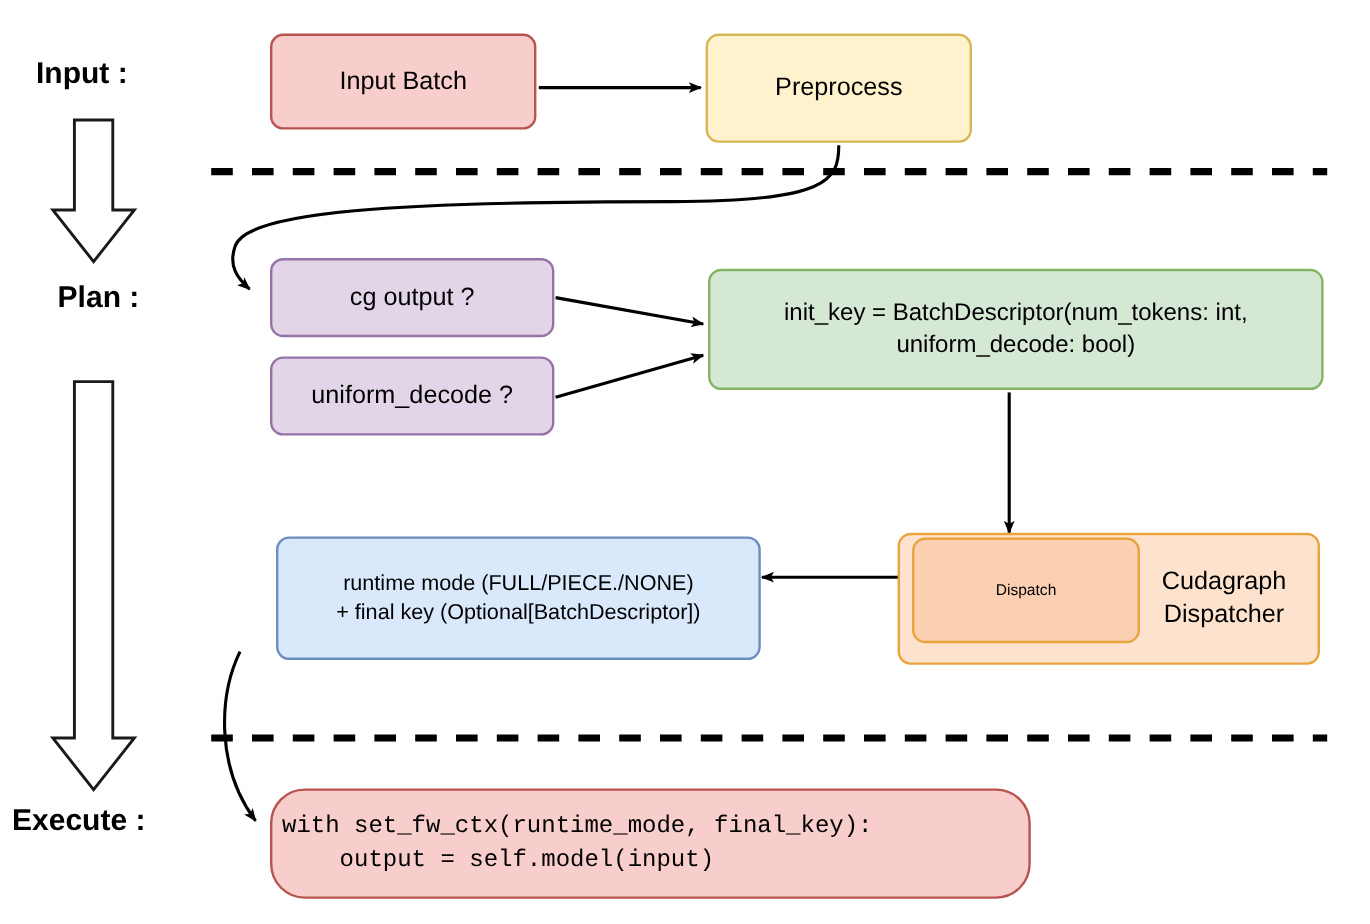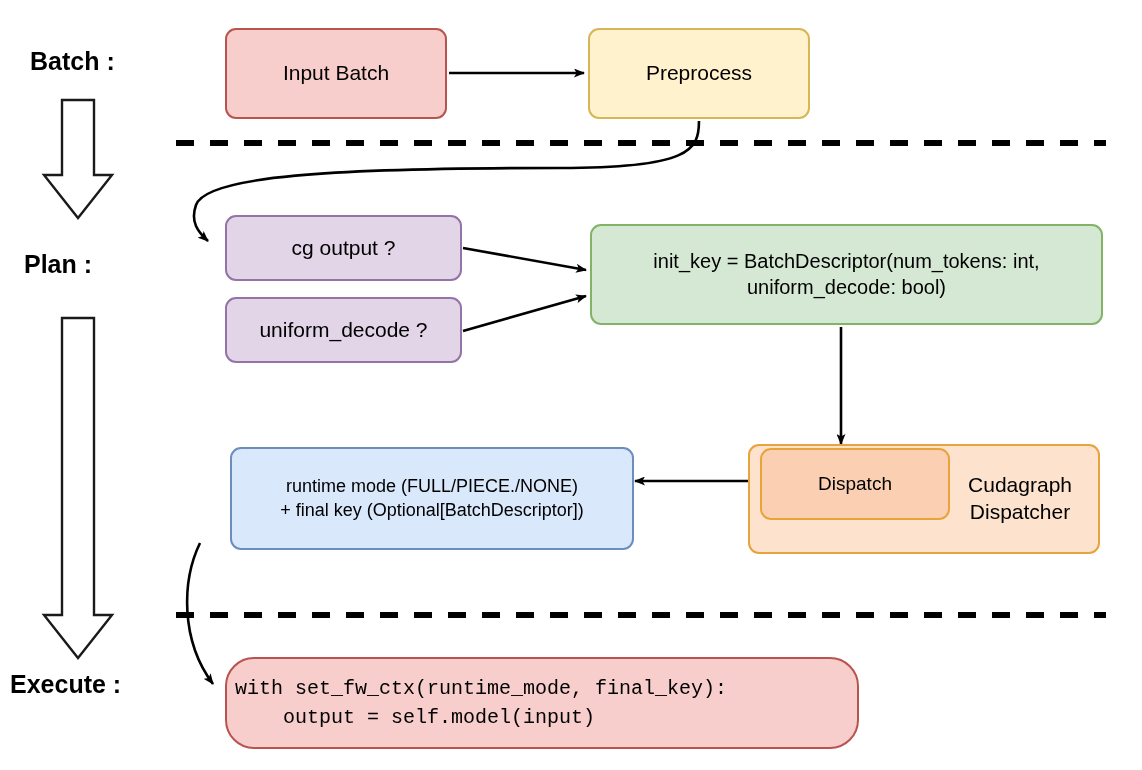--- a/index.html
+++ b/index.html
@@ -46,43 +46,43 @@
     line-height: 1.28;
   }
   .node-pink   { background: #f8cecc; border-color: #b85450; }
   .node-yellow { background: #fff2cc; border-color: #d6b656; }
   .node-purple { background: #e1d5e7; border-color: #9673a6; }
   .node-green  { background: #d5e8d4; border-color: #82b366; }
   .node-blue   { background: #dae8fc; border-color: #6c8ebf; }
   .node-orange-outer { background: #fde3ce; border-color: #e8a33d; }
   .node-orange-inner { background: #fbd0b2; border-color: #e8a33d; }
 
-  #node-input-batch   { left: 225px; top: 28px;  width: 222px; height: 91px;  font-size: 21px; }
+  #node-input-batch   { left: 225px; top: 28px;  width: 222px; height: 80px;  font-size: 21px; }
   #node-preprocess    { left: 588px; top: 28px;  width: 222px; height: 91px;  font-size: 21px; }
   #node-cg-padding    { left: 225px; top: 215px; width: 237px; height: 66px;  font-size: 21px; }
   #node-uniform-dec   { left: 225px; top: 297px; width: 237px; height: 66px;  font-size: 21px; }
   #node-init-key      { left: 590px; top: 224px; width: 513px; height: 101px; font-size: 20px; padding: 0 12px; }
   #node-cuda-disp     { left: 748px; top: 444px; width: 352px; height: 110px; font-size: 21px;
                         align-items: center; justify-content: flex-end; padding-right: 26px; }
-  #node-dispatch      { left: 760px; top: 448px; width: 190px; height: 72px;  font-size: 19px; }
+  #node-dispatch      { left: 760px; top: 448px; width: 190px; height: 88px;  font-size: 13px; }
   #node-runtime-mode  { left: 230px; top: 447px; width: 404px; height: 103px; font-size: 18px; padding: 0 10px; }
   #node-execute-code  { left: 225px; top: 657px; width: 634px; height: 92px;  font-size: 21px;
                         justify-content: flex-start; align-items: center; padding-left: 8px; border-radius: 29px; }
 
   .code-text {
     font-family: "Liberation Mono", "DejaVu Sans Mono", monospace;
     font-size: 20px;
     line-height: 1.45;
     white-space: pre;
     color: #000000;
     text-align: left;
   }
   .two-line { white-space: pre-line; }
   #label-input   { left: 30px;  top: 47px; }
-  #label-plan    { left: 24px;  top: 234px; margin-top: 16px; }
+  #label-plan    { left: 48px;  top: 234px; }
   #label-execute { left: 10px;  top: 670px; }
 </style>
 </head>
 <body>
 
 <div id="canvas">
 
   <svg class="svg-layer" viewBox="0 0 1142 770" xmlns="http://www.w3.org/2000/svg">
     <defs>
       <marker id="arrowhead" markerWidth="11" markerHeight="9" refX="10" refY="4.5" orient="auto" markerUnits="userSpaceOnUse">
@@ -104,21 +104,21 @@
 
     <line x1="463" y1="331" x2="586" y2="296" stroke="#000000" stroke-width="2.6" marker-end="url(#arrowhead)"></line>
 
     <line x1="841" y1="327" x2="841" y2="444" stroke="#000000" stroke-width="2.6" marker-end="url(#arrowhead)"></line>
 
     <line x1="757" y1="481" x2="635" y2="481" stroke="#000000" stroke-width="2.6" marker-end="url(#arrowhead)"></line>
 
     <path d="M 200,543 C 182,580 180,640 213,684" fill="none" stroke="#000000" stroke-width="2.6" marker-end="url(#arrowhead)"></path>
   </svg>
 
-  <div class="stage-label" id="label-input">Batch :</div>
+  <div class="stage-label" id="label-input">Input :</div>
   <div class="stage-label" id="label-plan">Plan :</div>
   <div class="stage-label" id="label-execute">Execute :</div>
 
   <div class="node node-pink" id="node-input-batch">Input Batch</div>
 
   <div class="node node-yellow" id="node-preprocess">Preprocess</div>
 
   <div class="node node-purple" id="node-cg-padding">cg output ?</div>
 
   <div class="node node-purple" id="node-uniform-dec">uniform_decode ?</div>

